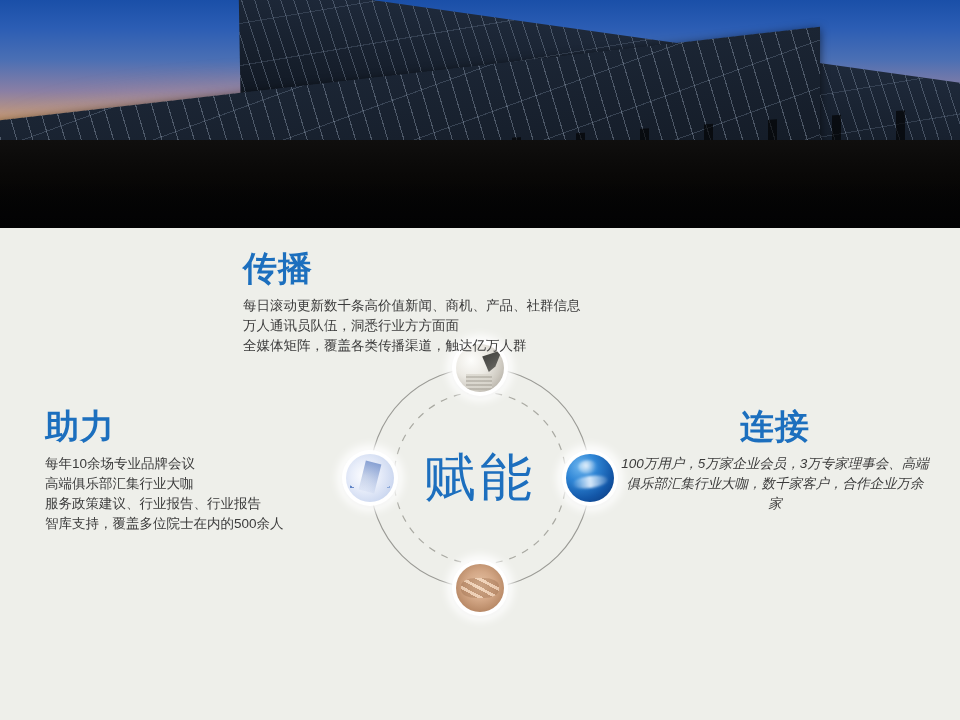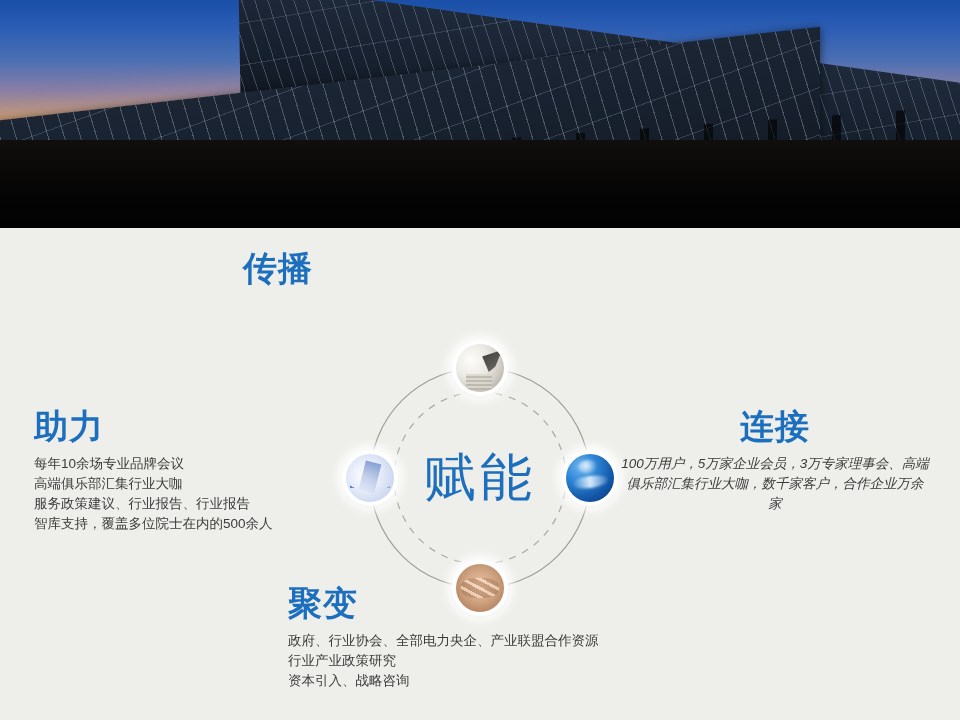--- a/index.html
+++ b/index.html
@@ -172,21 +172,21 @@
     font-size: 13.5px;
     line-height: 20px;
     color: #3B3B3B;
     white-space: nowrap;
   }
 
   #block-top    { left: 243px; top: 250px; }
   #block-right  { left: 620px; top: 408px; width: 310px; text-align: center; }
   #block-right .lines div { white-space: normal; font-style: italic; }
   #block-bottom { left: 288px; top: 585px; }
-  #block-left   { left: 34px;  top: 408px; }
+  #block-left   { left: 45px;  top: 408px; }
 
   
   #diagram {
     position: absolute;
     left: 340px;
     top: 338px;
     width: 280px;
     height: 280px;
   }
   #diagram svg { display: block; }
@@ -352,37 +352,34 @@
     <div class="bubble" id="bub-s">
       <div class="photo"></div>
     </div>
     <div class="bubble" id="bub-w">
       <div class="photo"></div>
     </div>
   </div>
 
   <div class="block" id="block-top">
     <h2>传播</h2>
+    <div class="lines">
+      <div>每日滚动更新数千条高价值新闻、商机、产品、社群信息</div>
+      <div>万人通讯员队伍，洞悉行业方方面面</div>
+      <div>全媒体矩阵，覆盖各类传播渠道，触达亿万人群</div>
+    </div>
   </div>
 
   <div class="block" id="block-right">
     <h2>连接</h2>
     <div class="lines">
       <div>100万用户，5万家企业会员，3万专家理事会、高端俱乐部汇集行业大咖，数千家客户，合作企业万余家</div>
     </div>
   </div>
 
-  <div class="block" id="block-bottom">
-    <h2>聚变</h2>
-    <div class="lines">
-      <div>政府、行业协会、全部电力央企、产业联盟合作资源</div>
-      <div>行业产业政策研究</div>
-      <div>资本引入、战略咨询</div>
-    </div>
-  </div>
 
   <div class="block" id="block-left">
     <h2>助力</h2>
     <div class="lines">
       <div>每年10余场专业品牌会议</div>
       <div>高端俱乐部汇集行业大咖</div>
       <div>服务政策建议、行业报告、行业报告</div>
       <div>智库支持，覆盖多位院士在内的500余人</div>
     </div>
   </div>

